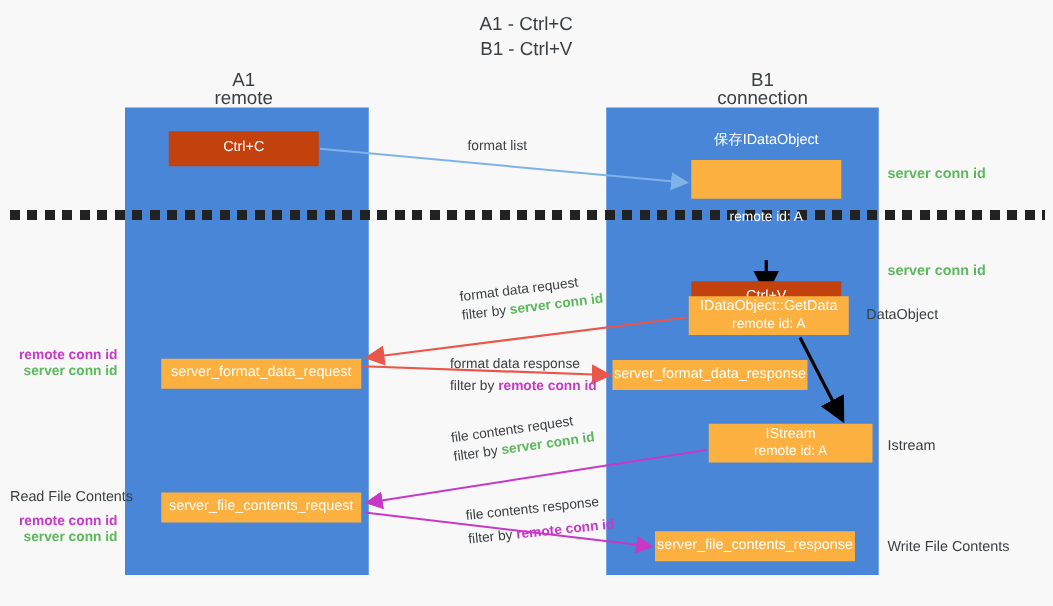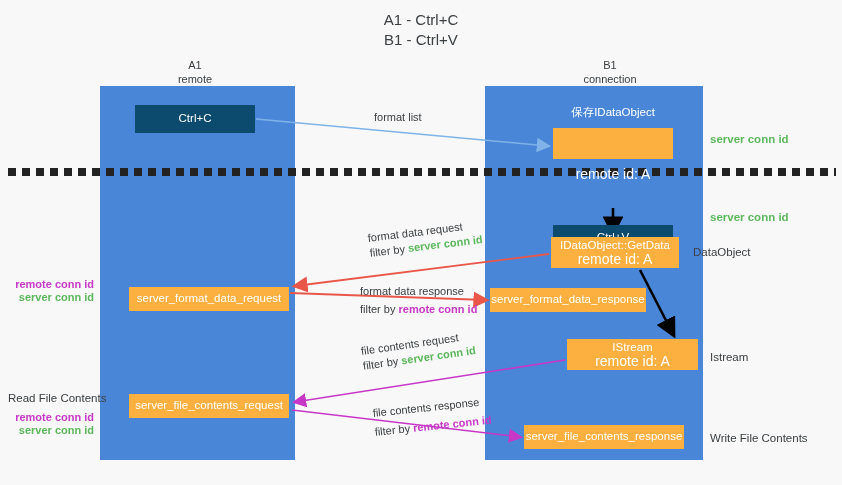--- a/index.html
+++ b/index.html
@@ -17,21 +17,21 @@
   
   #title{
     left:0;top:10px;width:842px;
     text-align:center;
     font-size:15px;line-height:20px;
     color:#3c4043;
   }
 
   
   .lane-head{
-    text-align:center;font-size:11px;line-height:14px;color:#3c4043;
+    text-align:center;font-size:15px;line-height:14px;color:#3c4043;
   }
   #head-a1{left:130px;top:58px;width:130px;}
   #head-b1{left:535px;top:58px;width:150px;}
 
   
   .lane{background:#4a86d8;}
   #lane-a1{left:100px;top:86px;width:195px;height:374px;}
   #lane-b1{left:485px;top:86px;width:218px;height:374px;}
 
   
@@ -44,23 +44,23 @@
   .node{
     position:absolute;
     box-sizing:border-box;
     display:flex;flex-direction:column;
     align-items:center;justify-content:center;
     color:#ffffff;
     font-size:11.5px;line-height:13.5px;
     text-align:center;
     padding:3px 6px;
   }
-  .node.green{background:#0c4a6e;}
+  .node.green{background:#c2410c;}
   .node.orange{background:#fbb040;}
-  .node .l2{font-size:14px;}
+  .node .l2{font-size:11px;}
 
   #n-ctrlc{left:135px;top:105px;width:120px;height:28px;}
   #n-save-idataobject{left:553px;top:128px;width:120px;height:31px;gap:48px;}
   #n-ctrlv{left:553px;top:181px;width:120px;height:26px;margin-top:44px;}
   #n-getdata{left:551px;top:237px;width:128px;height:31px;}
   #n-istream{left:567px;top:339px;width:131px;height:31px;}
   #n-sfdreq{left:129px;top:277px;width:160px;height:24px;margin-top:10px;}
   #n-sfdres{left:490px;top:288px;width:156px;height:24px;}
   #n-sfcreq{left:129px;top:394px;width:160px;height:24px;}
   #n-sfcres{left:524px;top:425px;width:160px;height:24px;}

